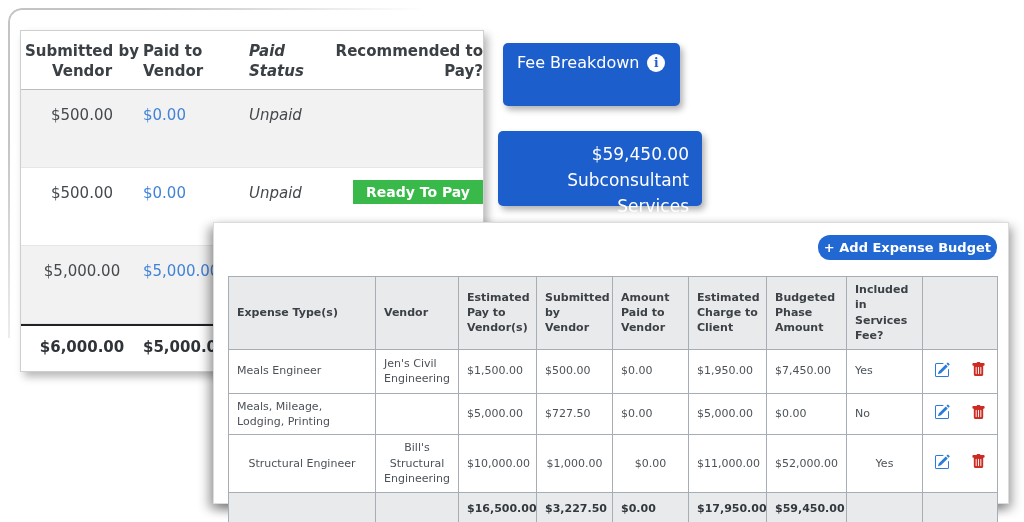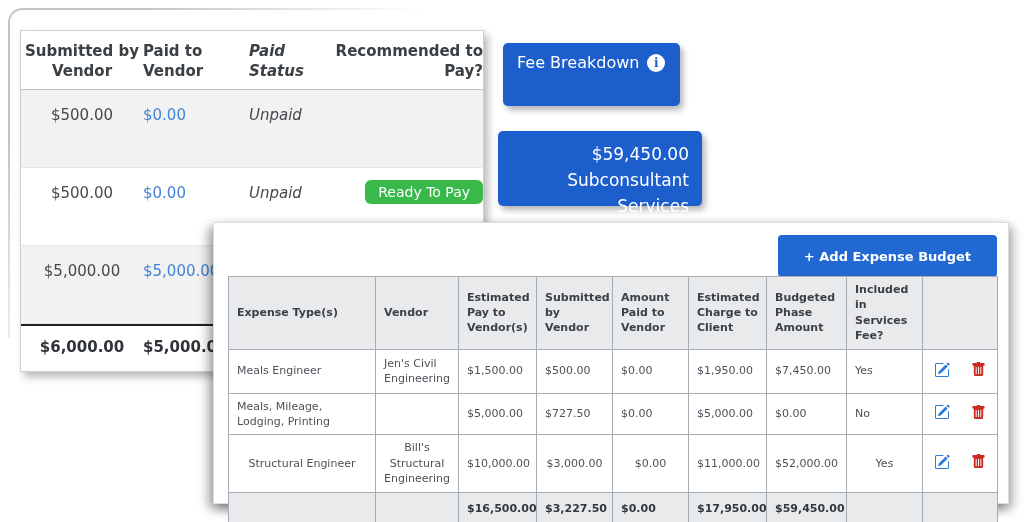--- a/index.html
+++ b/index.html
@@ -25,44 +25,44 @@
   .lt-c4 { flex:1; text-align:right; padding-top:12px; }
   .lt-header { height:59px; border-bottom:1px solid #bdbdbd; font-weight:bold;
     color:#3b4045; font-size:15px; line-height:1.35; }
   .lt-header .lt-c1,.lt-header .lt-c2,.lt-header .lt-c3,.lt-header .lt-c4 { padding-top:10px; }
   .lt-body-row { height:78px; font-size:15px; border-bottom:1px solid #e6e6e6; }
   .lt-gray { background:#f2f2f2; }
   .lt-total { height:44px; font-weight:bold; color:#2f3338; font-size:15px;
     border-top:2px solid #1f2327; align-items:center; }
   .lt-total .lt-c1,.lt-total .lt-c2 { padding-top:0; }
   .money-link { color:#4183d7; }
-  .ready-badge { display:inline-block; background:#38b94a; color:#fff; font-weight:normal;
-    font-size:14px; padding:4px 13px; border-radius:6px; }
+  .ready-badge { display:inline-block; background:#38b94a; color:#fff; font-weight:bold;
+    font-size:14px; padding:4px 13px; border-radius:0; }
 
   
   .fee-badge { position:absolute; left:503px; top:43px; width:177px; height:63px;
     background:#1d5ecd; border-radius:5px; color:#fff; padding:8px 14px;
     box-shadow:3px 4px 6px rgba(0,0,0,.3); z-index:1; font-size:16px; line-height:24px; }
   .fee-badge .line1 { display:flex; align-items:center; gap:8px; }
   .info-icon { display:inline-flex; width:18px; height:18px; border-radius:50%;
     background:#fff; color:#1d5ecd; font-weight:bold; font-size:12px;
     align-items:center; justify-content:center; font-family:"DejaVu Serif","Liberation Serif",serif; }
   .sub-badge { position:absolute; left:498px; top:131px; width:204px; height:75px;
     background:#1d5ecd; border-radius:5px; color:#fff; padding:10px 13px;
     box-shadow:3px 4px 6px rgba(0,0,0,.3); z-index:1; font-size:17px; line-height:26px;
     text-align:right; }
 
   
   .right-panel { position:absolute; left:213px; top:222px; width:796px; height:282px;
     background:#fff; border:1px solid #dcdcdc;
     box-shadow:-5px 5px 10px rgba(0,0,0,.32), 4px 5px 10px rgba(0,0,0,.3);
     z-index:2; }
-  .add-btn { position:absolute; right:11px; top:12px; height:42px; padding:0 26px;
+  .add-btn { position:absolute; right:11px; top:12px; height:25px; padding:0 6px;
     background:#2268d2; color:#fff; font-weight:bold; font-size:13px; border:none;
-    border-radius:4px; display:flex; align-items:center; gap:5px; cursor:pointer;
+    border-radius:12px; display:flex; align-items:center; gap:5px; cursor:pointer;
     font-family:"DejaVu Sans","Liberation Sans",sans-serif; }
   .exp-table { position:absolute; left:14px; top:53px; border-collapse:collapse;
     table-layout:fixed; width:769px; font-size:11px; color:#4c5258; }
   .exp-table th, .exp-table td { border:1px solid #a6adb5; padding:5px 8px;
     vertical-align:middle; text-align:left; line-height:1.4; overflow:hidden; }
   .exp-table th { background:#e9eaec; color:#3c4146; font-weight:bold; height:48px; }
   .exp-table td { background:#fff; }
   .exp-table .r1 td { height:44px; }
   .exp-table .r2 td { height:38px; }
   .exp-table .r3 td { height:46px;text-align:center; }
@@ -195,21 +195,21 @@
                 </svg></button>
             <button class="icon-btn"><svg class="trash-svg" width="15" height="15" viewBox="0 0 16 16">
                   <path d="M2.5 1a1 1 0 0 0-1 1v1a1 1 0 0 0 1 1H3v9a2 2 0 0 0 2 2h6a2 2 0 0 0 2-2V4h.5a1 1 0 0 0 1-1V2a1 1 0 0 0-1-1H10a1 1 0 0 0-1-1H7a1 1 0 0 0-1 1H2.5zm3 4a.5.5 0 0 1 .5.5v7a.5.5 0 0 1-1 0v-7a.5.5 0 0 1 .5-.5zM8 5a.5.5 0 0 1 .5.5v7a.5.5 0 0 1-1 0v-7A.5.5 0 0 1 8 5zm3 .5v7a.5.5 0 0 1-1 0v-7a.5.5 0 0 1 1 0z"></path>
                 </svg></button>
           </td>
         </tr>
         <tr class="r3">
           <td>Structural Engineer</td>
           <td>Bill's Structural Engineering</td>
           <td>$10,000.00</td>
-          <td>$3,000.00</td>
+          <td>$1,000.00</td>
           <td>$0.00</td>
           <td>$11,000.00</td>
           <td>$52,000.00</td>
           <td>Yes</td>
           <td class="actions-cell">
             <button class="icon-btn"><svg class="edit-svg" width="16" height="16" viewBox="0 0 16 16">
                   <path d="M15.502 1.94a.5.5 0 0 1 0 .706L14.459 3.69l-2-2L13.502.646a.5.5 0 0 1 .707 0l1.293 1.293zm-1.75 2.456-2-2L4.939 9.21a.5.5 0 0 0-.121.196l-.805 2.414a.25.25 0 0 0 .316.316l2.414-.805a.5.5 0 0 0 .196-.12l6.813-6.814z"></path>
                   <path d="M1 13.5A1.5 1.5 0 0 0 2.5 15h11a1.5 1.5 0 0 0 1.5-1.5v-6a.5.5 0 0 0-1 0v6a.5.5 0 0 1-.5.5h-11a.5.5 0 0 1-.5-.5v-11a.5.5 0 0 1 .5-.5H9a.5.5 0 0 0 0-1H2.5A1.5 1.5 0 0 0 1 2.5v11z"></path>
                 </svg></button>
             <button class="icon-btn"><svg class="trash-svg" width="15" height="15" viewBox="0 0 16 16">

